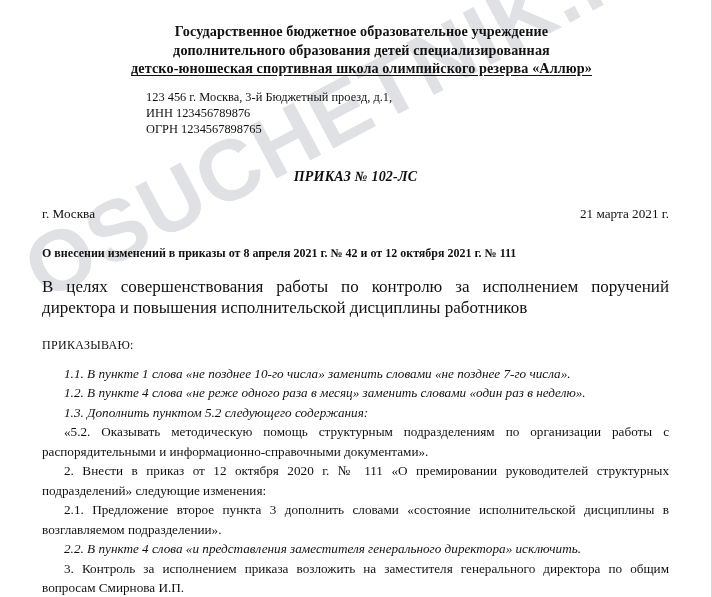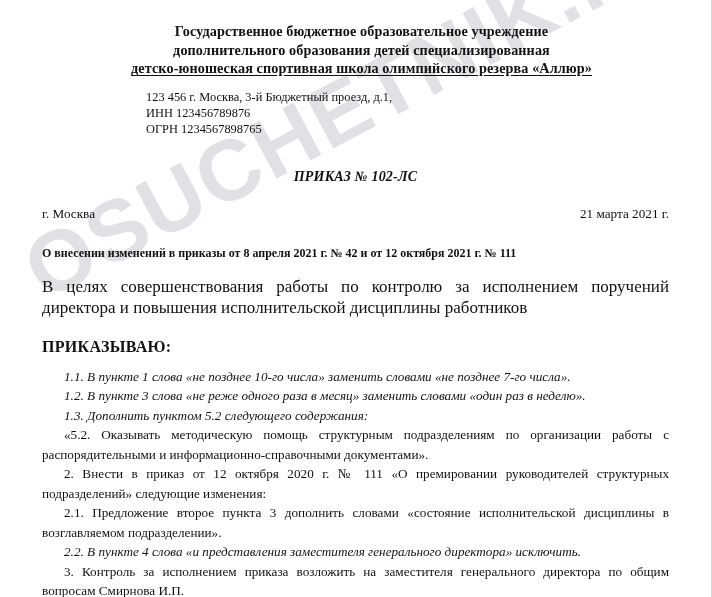--- a/index.html
+++ b/index.html
@@ -115,22 +115,22 @@
   .preamble {
     margin: 14px 42px 0 42px;
     font-size: 17px;
     line-height: 21px;
     text-align: justify;
   }
 
   
   .order-word {
     margin: 20px 42px 0 42px;
-    font-weight: 700;
-    font-size: 16px;
+    font-weight: 400;
+    font-size: 12px;
     letter-spacing: .3px;
   }
 
   
   .body {
     margin: 11px 42px 0 42px;
     font-size: 13.2px;
   }
   .para {
     text-align: justify;
@@ -171,21 +171,21 @@
     </div>
 
     <div class="subject">О внесении изменений в приказы от 8 апреля 2021 г. № 42 и от 12 октября 2021 г. № 111</div>
 
     <div class="preamble">В целях совершенствования работы по контролю за исполнением поручений директора и повышения исполнительской дисциплины работников</div>
 
     <div class="order-word">ПРИКАЗЫВАЮ:</div>
 
     <div class="body">
       <p class="para tight">1.1. В пункте 1 слова «не позднее 10-го числа» заменить словами «не позднее 7-го числа».</p>
-      <p class="para tight">1.2. В пункте 3 слова «не реже одного раза в месяц» заменить словами «один раз в неделю».</p>
+      <p class="para tight">1.2. В пункте 4 слова «не реже одного раза в месяц» заменить словами «один раз в неделю».</p>
       <p class="para tight">1.3. Дополнить пунктом 5.2 следующего содержания:</p>
       <p class="para">«5.2. Оказывать методическую помощь структурным подразделениям по организации работы с распорядительными и информационно-справочными документами».</p>
       <p class="para">2. Внести в приказ от 12 октября 2020 г. № 111 «О премировании руководителей структурных подразделений» следующие изменения:</p>
       <p class="para">2.1. Предложение второе пункта 3 дополнить словами «состояние исполнительской дисциплины в возглавляемом подразделении».</p>
       <p class="para tight">2.2. В пункте 4 слова «и представления заместителя генерального директора» исключить.</p>
       <p class="para">3. Контроль за исполнением приказа возложить на заместителя генерального директора по общим вопросам Смирнова И.П.</p>
     </div>
 
   </div>
 </div>

